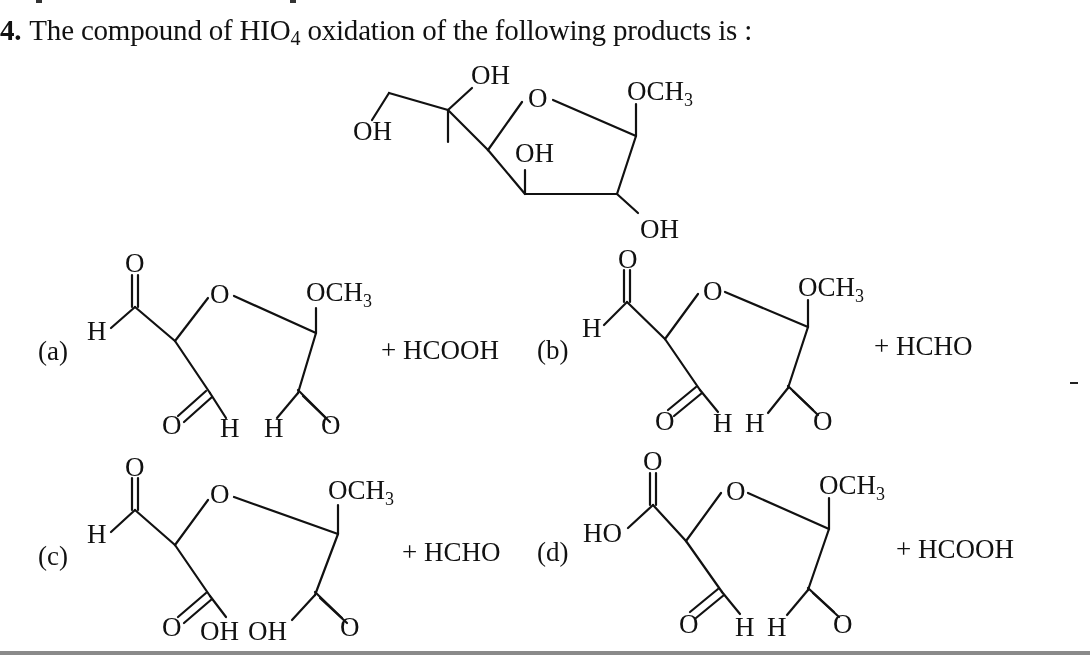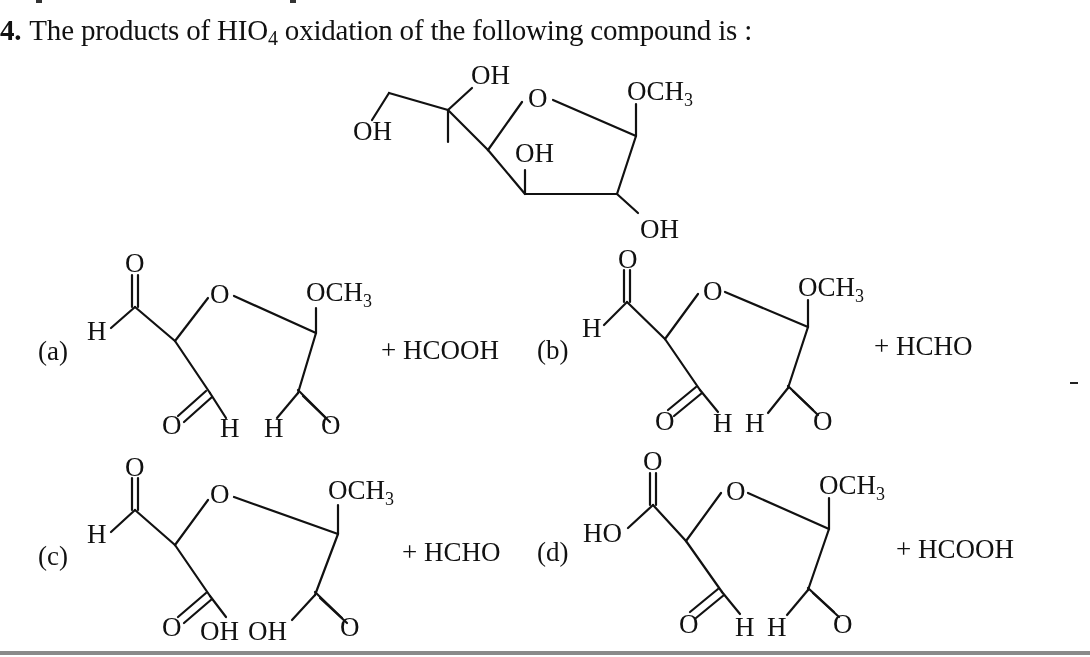--- a/index.html
+++ b/index.html
@@ -17,21 +17,21 @@
   .rule { position: absolute; left: 0; top: 651px; width: 1090px; height: 4px; background: #8a8a8a; }
   .topstub { position: absolute; top: 0; height: 3px; background: #333; }
 </style>
 </head>
 <body>
 
 <div class="topstub" style="left:36px;width:6px;"></div>
 <div class="topstub" style="left:290px;width:6px;"></div>
 
 <div class="q">
-  <span class="num">4.</span><span>The products of HIO</span><sub>4</sub><span> oxidation of the following compound is :</span>
+  <span class="num">4.</span><span>The compound of HIO</span><sub>4</sub><span> oxidation of the following products is :</span>
 </div>
 
 <svg width="1090" height="657" viewBox="0 0 1090 657">
 
   <g>
 
     <line class="bond" x1="372" y1="120" x2="389" y2="93"></line>
     <line class="bond" x1="389" y1="93" x2="448" y2="110"></line>
 
     <line class="bond" x1="448" y1="110" x2="448" y2="142"></line>

